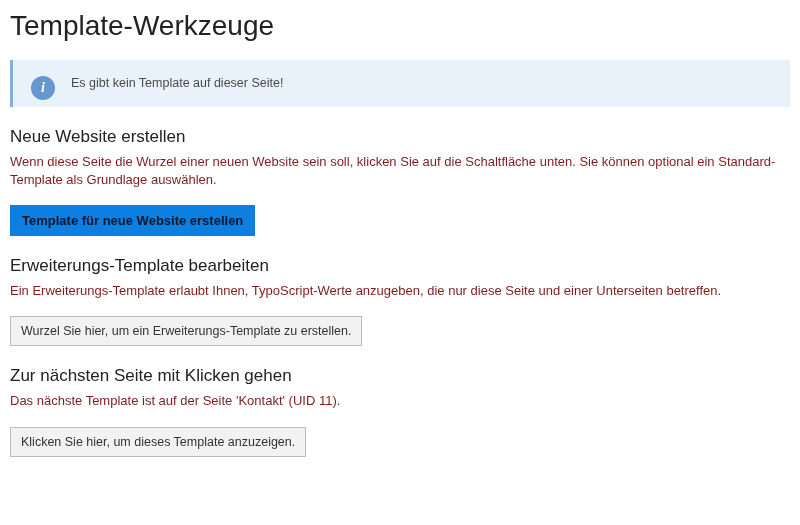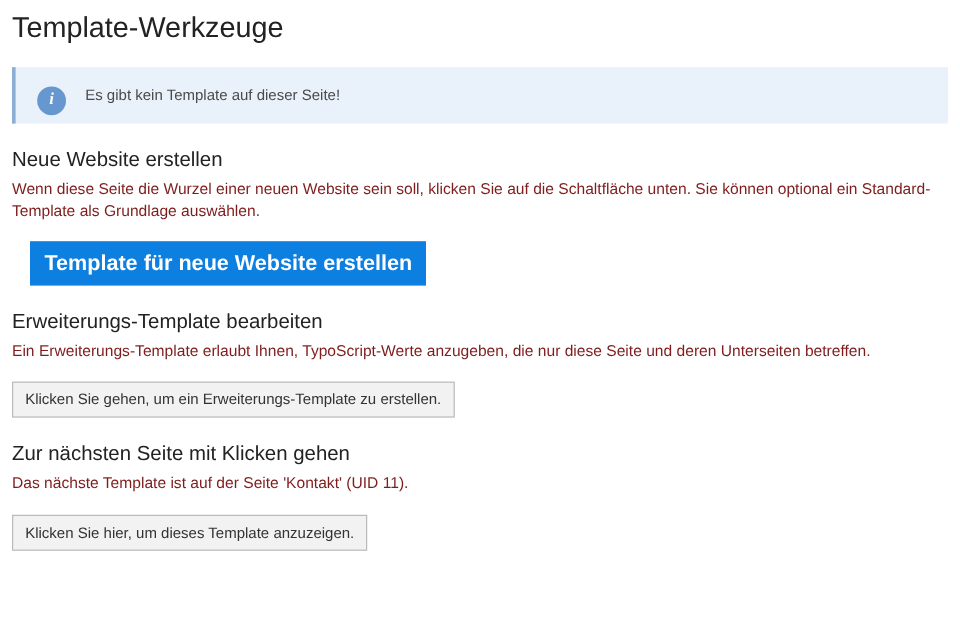--- a/index.html
+++ b/index.html
@@ -6,21 +6,21 @@
   body {
     margin: 0;
     padding: 8px 10px;
     font-family: Verdana, Geneva, sans-serif;
     font-size: 13px;
     color: #333;
     background: #fff;
     width: 800px;
   }
   h1 {
-    font-size: 24px;
+    font-size: 28px;
     font-weight: 400;
     margin: 2px 0 18px 0;
     color: #222;
   }
   h2 {
     font-size: 17px;
     font-weight: 400;
     margin: 20px 0 6px 0;
     color: #222;
   }
@@ -58,29 +58,28 @@
     color: #333;
     margin-bottom: 4px;
   }
   .callout .line {
     color: #4a4a4a;
     font-size: 12.5px;
     line-height: 1.5;
   }
   .btn-primary {
     background: #0d7fe0;
-    color: #ffffff;
+    color: #0f172a;
     border: none;
     padding: 8px 12px;
     font-family: inherit;
-    font-size: 18px;
+    font-size: 13px;
     font-weight: bold;
     cursor: pointer;
     margin-top: 4px;
-    margin-left: 15px;
   }
   .btn-default {
     background: #f2f2f2;
     color: #333;
     border: 1px solid #bbb;
     padding: 7px 10px;
     font-family: inherit;
     font-size: 12.5px;
     cursor: pointer;
     margin-top: 4px;
@@ -96,21 +95,21 @@
 <div class="callout">
   <div class="icon-wrap">i</div>
   <div class="line">Es gibt kein Template auf dieser Seite!</div>
 </div>
 
 <h2>Neue Website erstellen</h2>
 <p>Wenn diese Seite die Wurzel einer neuen Website sein soll, klicken Sie auf die Schaltfläche unten. Sie können optional ein Standard-Template als Grundlage auswählen.</p>
 <button class="btn-primary">Template für neue Website erstellen</button>
 
 <h2>Erweiterungs-Template bearbeiten</h2>
-<p>Ein Erweiterungs-Template erlaubt Ihnen, TypoScript-Werte anzugeben, die nur diese Seite und deren Unterseiten betreffen.</p>
-<button class="btn-default">Klicken Sie gehen, um ein Erweiterungs-Template zu erstellen.</button>
+<p>Ein Erweiterungs-Template erlaubt Ihnen, TypoScript-Werte anzugeben, die nur diese Seite und einer Unterseiten betreffen.</p>
+<button class="btn-default">Wurzel Sie hier, um ein Erweiterungs-Template zu erstellen.</button>
 
 <h2>Zur nächsten Seite mit Klicken gehen</h2>
 <p>Das nächste Template ist auf der Seite 'Kontakt' (UID 11).</p>
 <button class="btn-default">Klicken Sie hier, um dieses Template anzuzeigen.</button>
 
 
 
 
 </body></html>

